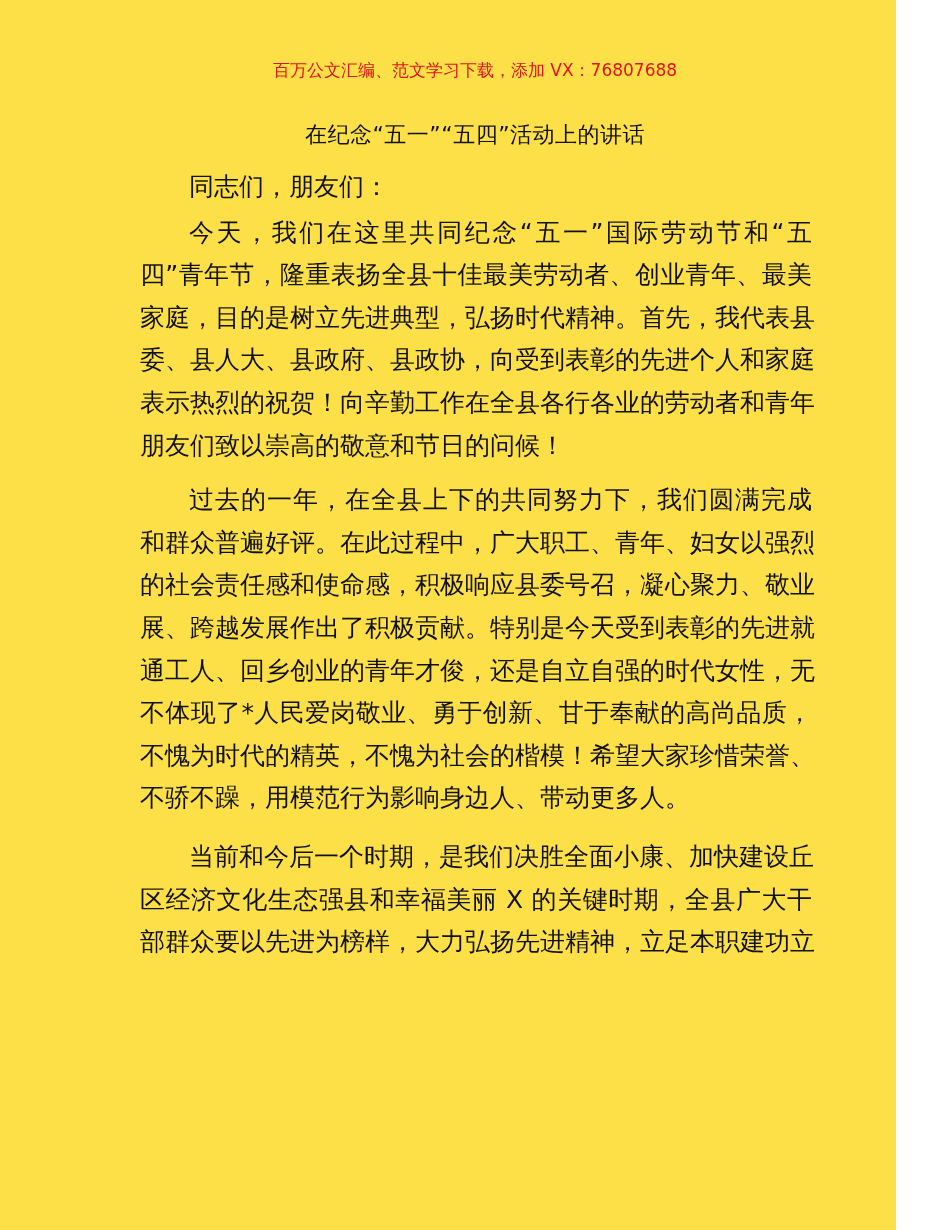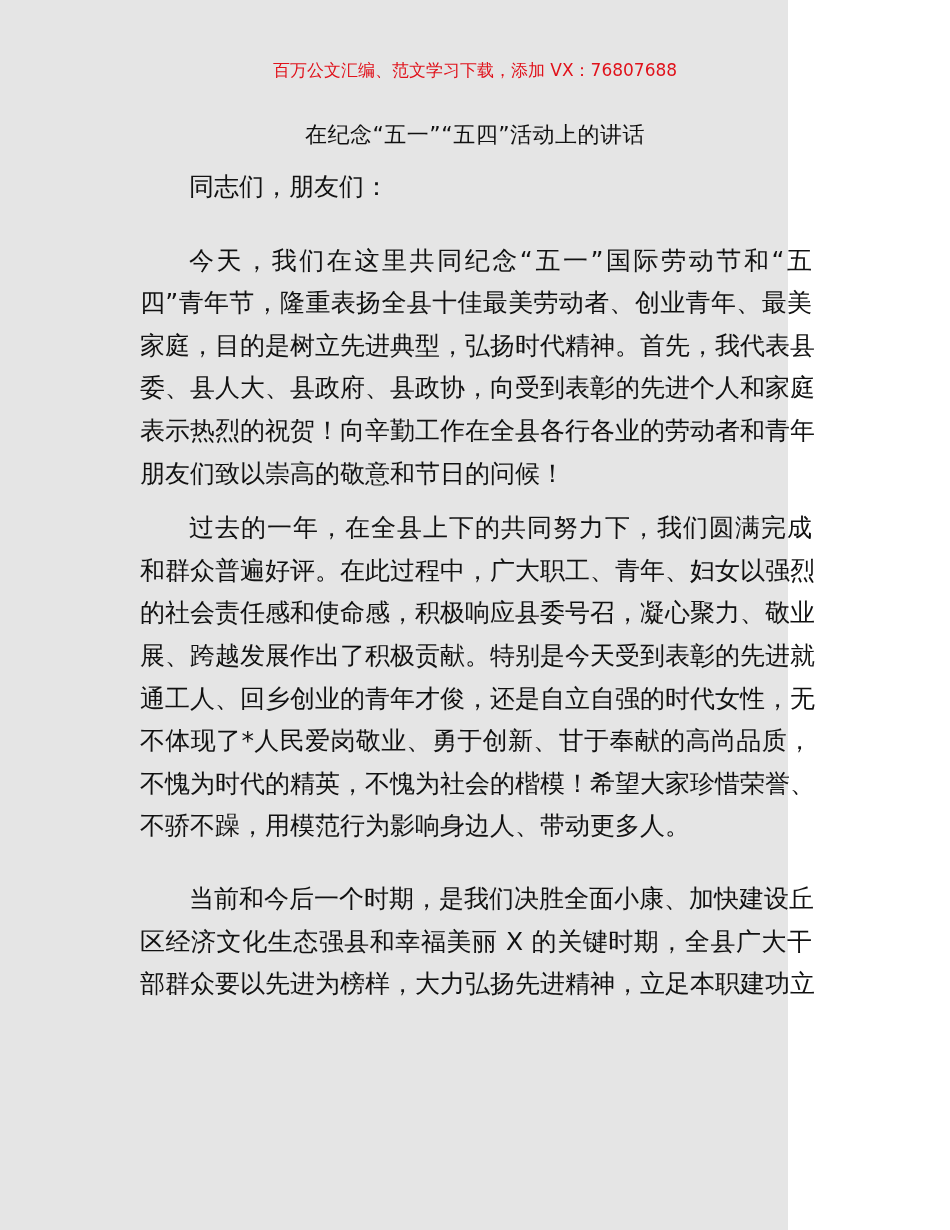--- a/index.html
+++ b/index.html
@@ -11,23 +11,23 @@
     width: 950px;
     height: 1230px;
     position: relative;
     overflow: hidden;
     font-family: "DejaVu Sans", "Liberation Sans", sans-serif;
     color: #111111;
   }
   .page {
     position: absolute;
     left: 0; top: 0;
-    width: 788px;
+    width: 896px;
     height: 1230px;
-    background: #e5e5e5;
+    background: #fde047;
   }
   .header-banner {
     position: absolute;
     top: 56px;
     left: 0;
     width: 950px;
     text-align: center;
     font-size: 17px;
     line-height: 28px;
     color: #e0121b;
@@ -82,40 +82,40 @@
 
 <div class="page">
 
   <div class="header-banner">百万公文汇编、范文学习下载，添加 VX：76807688</div>
 
   <div class="doc-title">在纪念“五一”“五四”活动上的讲话</div>
 
   <div class="body-text">
     <p class="salutation">同志们，朋友们：</p>
 
-    <div class="para" style="margin-top:31px;text-indent:0;">
+    <div class="para" style="margin-top:3px;text-indent:0;">
       <span class="line first">今天，我们在这里共同纪念“五一”国际劳动节和“五</span>
       <span class="line">四”青年节，隆重表扬全县十佳最美劳动者、创业青年、最美</span>
       <span class="line">家庭，目的是树立先进典型，弘扬时代精神。首先，我代表县</span>
       <span class="line">委、县人大、县政府、县政协，向受到表彰的先进个人和家庭</span>
       <span class="line">表示热烈的祝贺！向辛勤工作在全县各行各业的劳动者和青年</span>
       <span class="line last">朋友们致以崇高的敬意和节日的问候！</span>
     </div>
 
     <div class="para" style="text-indent:0;">
       <span class="line first">过去的一年，在全县上下的共同努力下，我们圆满完成</span>
       <span class="line">和群众普遍好评。在此过程中，广大职工、青年、妇女以强烈</span>
       <span class="line">的社会责任感和使命感，积极响应县委号召，凝心聚力、敬业</span>
       <span class="line">展、跨越发展作出了积极贡献。特别是今天受到表彰的先进就</span>
       <span class="line">通工人、回乡创业的青年才俊，还是自立自强的时代女性，无</span>
       <span class="line">不体现了*人民爱岗敬业、勇于创新、甘于奉献的高尚品质，</span>
       <span class="line">不愧为时代的精英，不愧为社会的楷模！希望大家珍惜荣誉、</span>
       <span class="line last">不骄不躁，用模范行为影响身边人、带动更多人。</span>
     </div>
 
-    <div class="para" style="margin-top:30px;text-indent:0;">
+    <div class="para" style="margin-top:16px;text-indent:0;">
       <span class="line first">当前和今后一个时期，是我们决胜全面小康、加快建设丘</span>
       <span class="line">区经济文化生态强县和幸福美丽 X 的关键时期，全县广大干</span>
       <span class="line">部群众要以先进为榜样，大力弘扬先进精神，立足本职建功立</span>
     </div>
   </div>
 
 </div>
 
 </body></html>

